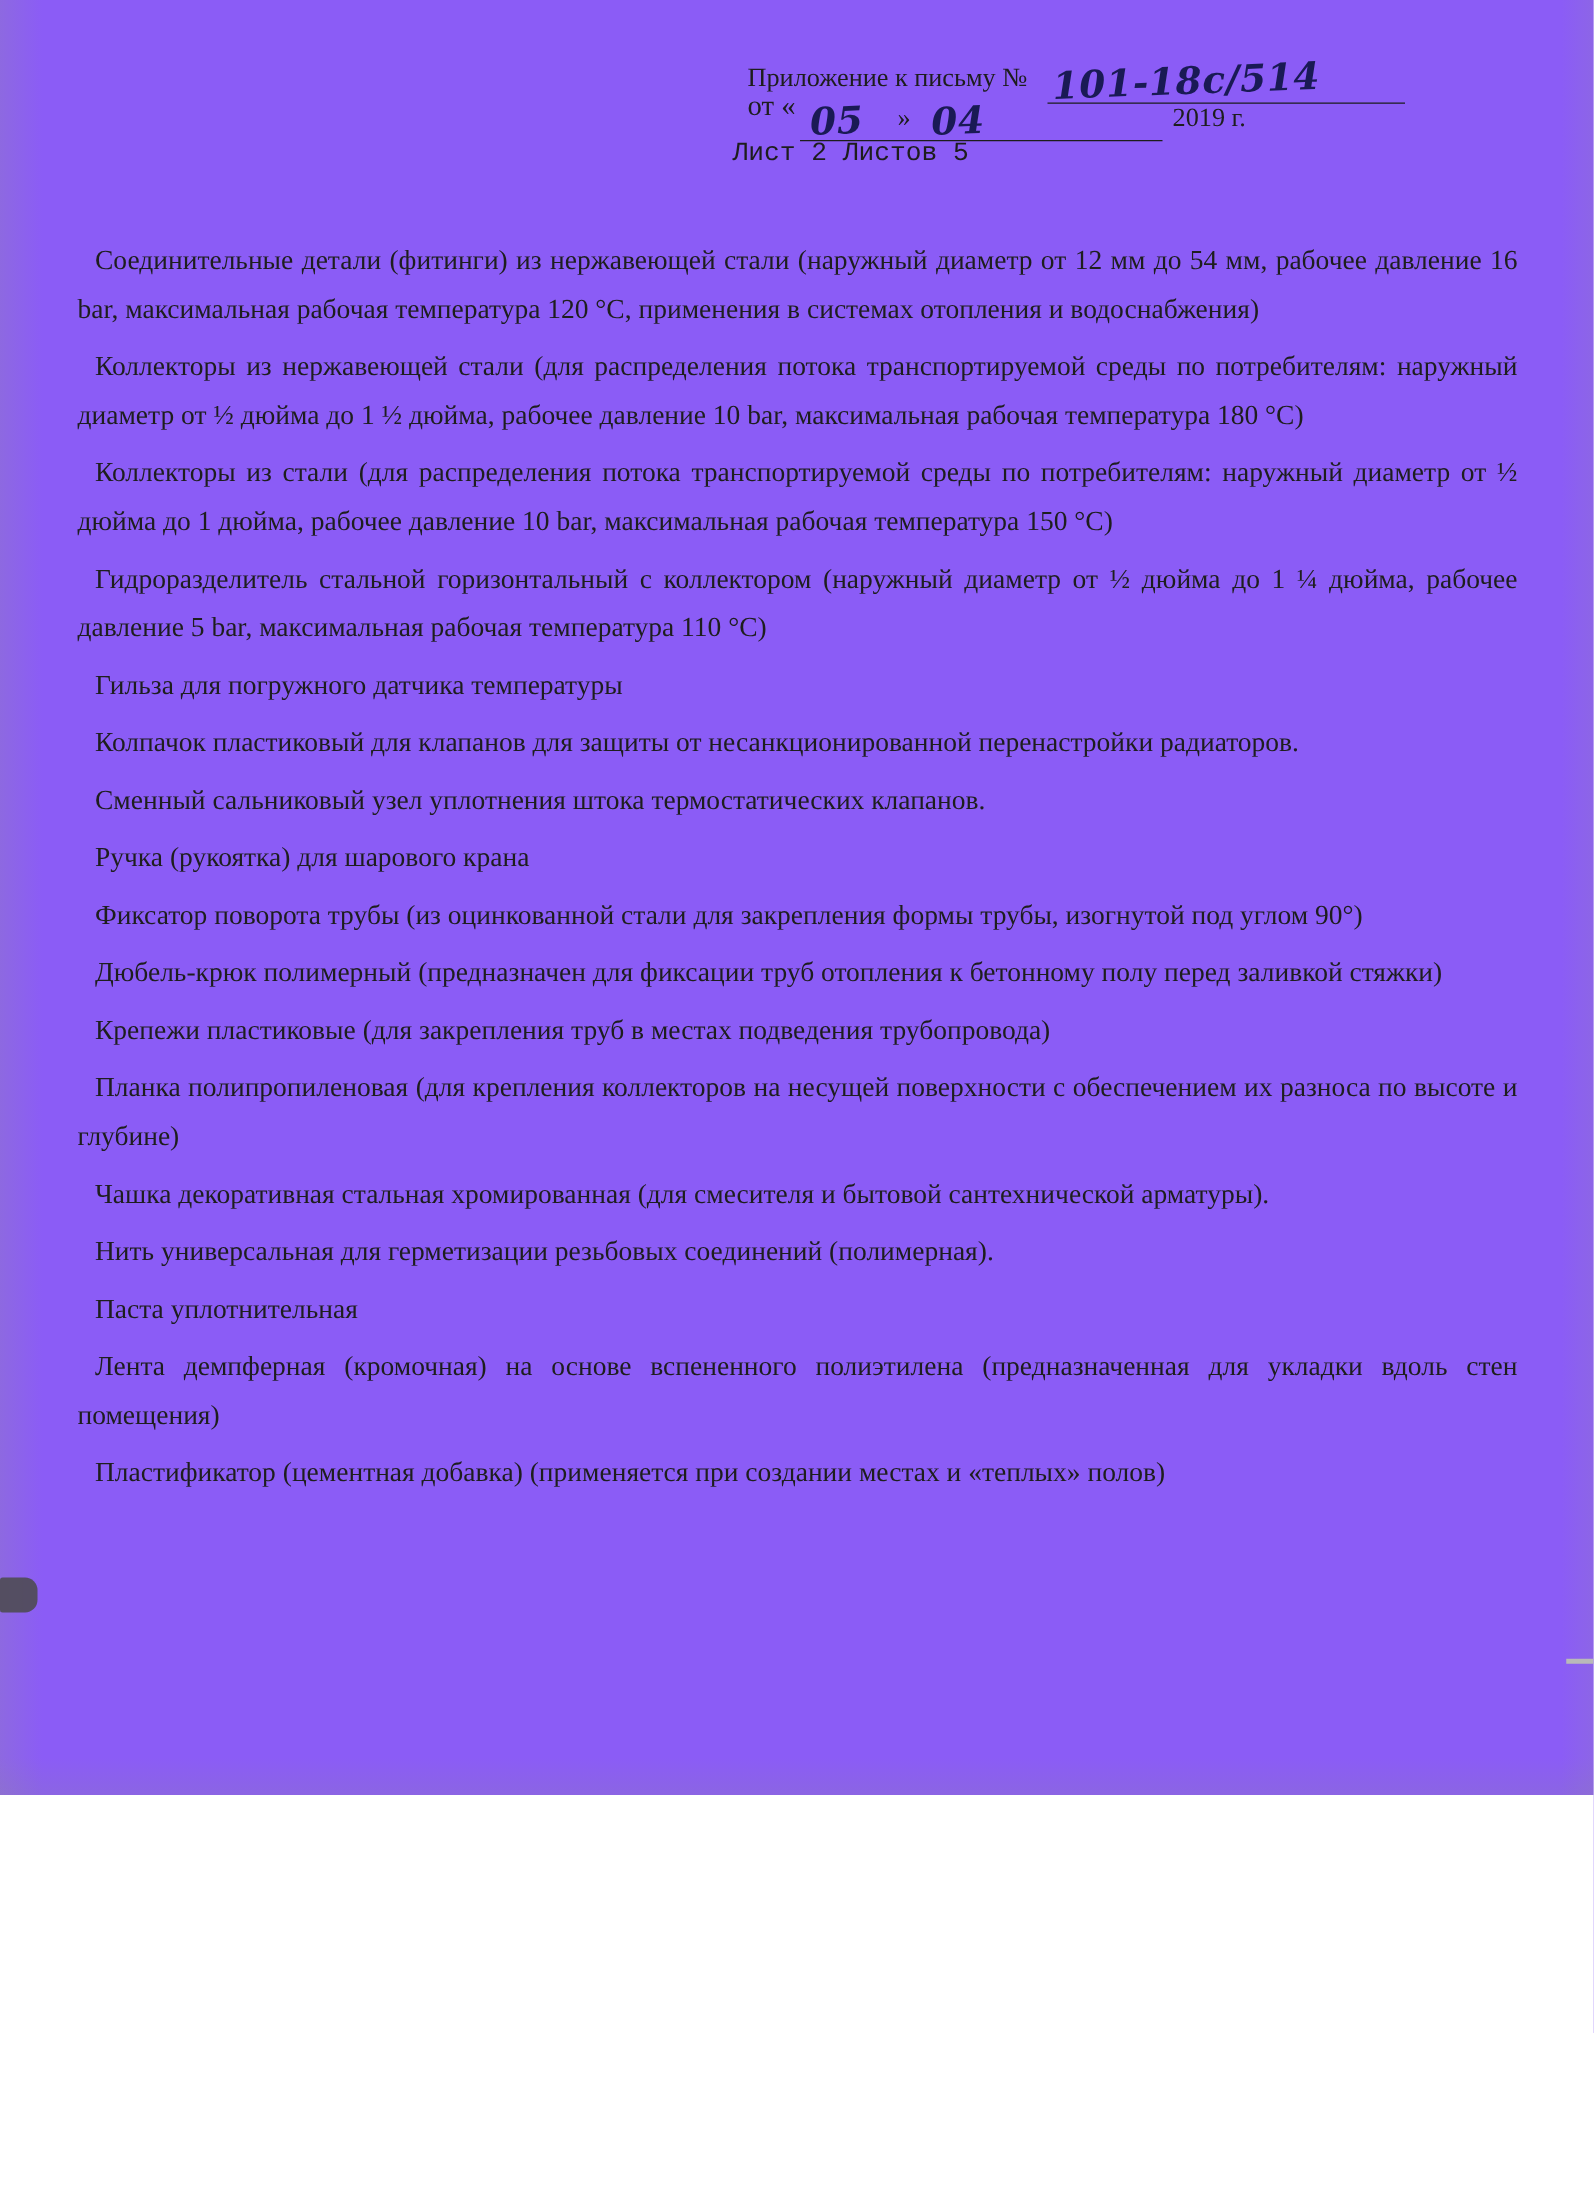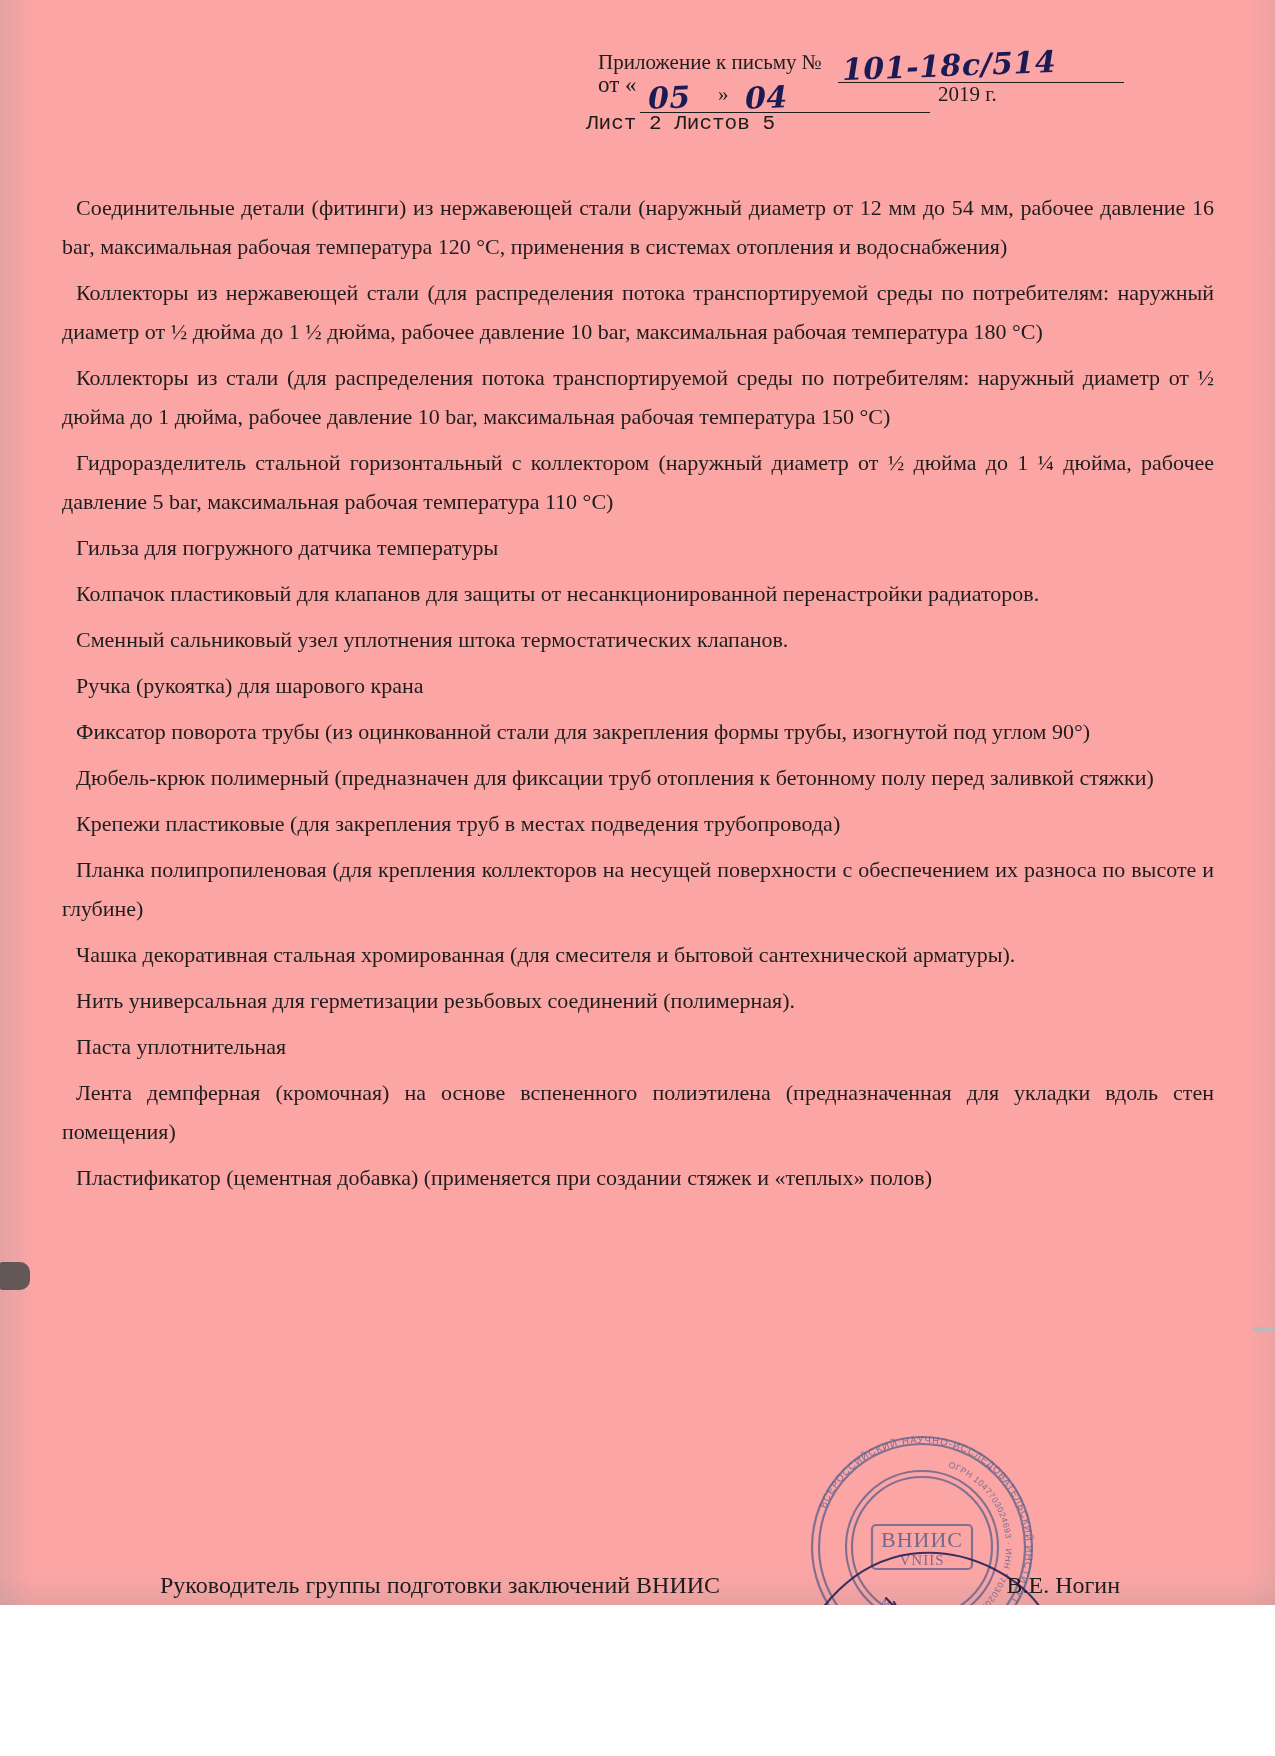--- a/index.html
+++ b/index.html
@@ -3,22 +3,22 @@
 <meta charset="utf-8">
 <style>
   html, body {
     margin: 0;
     padding: 0;
     background: #ffffff;
   }
   .page {
     position: relative;
     width: 1275px;
-    height: 1605px;
-    background: #fca5a5;
+    height: 1436px;
+    background: #8b5cf6;
     overflow: hidden;
     font-family: "Liberation Serif", serif;
     color: #1d1d1d;
   }
   
   .scan-left-shade {
     position: absolute;
     left: 0; top: 0;
     width: 34px; height: 100%;
     background: linear-gradient(to right, rgba(150,150,150,0.22), rgba(255,255,255,0));
@@ -194,21 +194,21 @@
     <p class="item">Сменный сальниковый узел уплотнения штока термостатических клапанов.</p>
     <p class="item">Ручка (рукоятка) для шарового крана</p>
     <p class="item">Фиксатор поворота трубы (из оцинкованной стали для закрепления формы трубы, изогнутой под углом 90°)</p>
     <p class="item">Дюбель-крюк полимерный (предназначен для фиксации труб отопления к бетонному полу перед заливкой стяжки)</p>
     <p class="item">Крепежи пластиковые (для закрепления труб в местах подведения трубопровода)</p>
     <p class="item">Планка полипропиленовая (для крепления коллекторов на несущей поверхности с обеспечением их разноса по высоте и глубине)</p>
     <p class="item">Чашка декоративная стальная хромированная (для смесителя и бытовой сантехнической арматуры).</p>
     <p class="item">Нить универсальная для герметизации резьбовых соединений (полимерная).</p>
     <p class="item">Паста уплотнительная</p>
     <p class="item">Лента демпферная (кромочная) на основе вспененного полиэтилена (предназначенная для укладки вдоль стен помещения)</p>
-    <p class="item">Пластификатор (цементная добавка) (применяется при создании стяжек и «теплых» полов)</p>
+    <p class="item">Пластификатор (цементная добавка) (применяется при создании местах и «теплых» полов)</p>
   </div>
 
   <div class="stamp">
     <svg width="244" height="244" viewBox="0 0 244 244" xmlns="http://www.w3.org/2000/svg">
       <defs>
         <path id="outerArc" d="M 122,122 m -104,0 a 104,104 0 1,1 208,0 a 104,104 0 1,1 -208,0"></path>
         <path id="innerArc" d="M 122,122 m -84,0 a 84,84 0 1,1 168,0 a 84,84 0 1,1 -168,0"></path>
         <path id="bottomArc" d="M 122,122 m -70,0 a 70,70 0 1,0 140,0"></path>
       </defs>
       <g fill="none" stroke="#5b5f8a" stroke-width="2.2" opacity="0.75">

